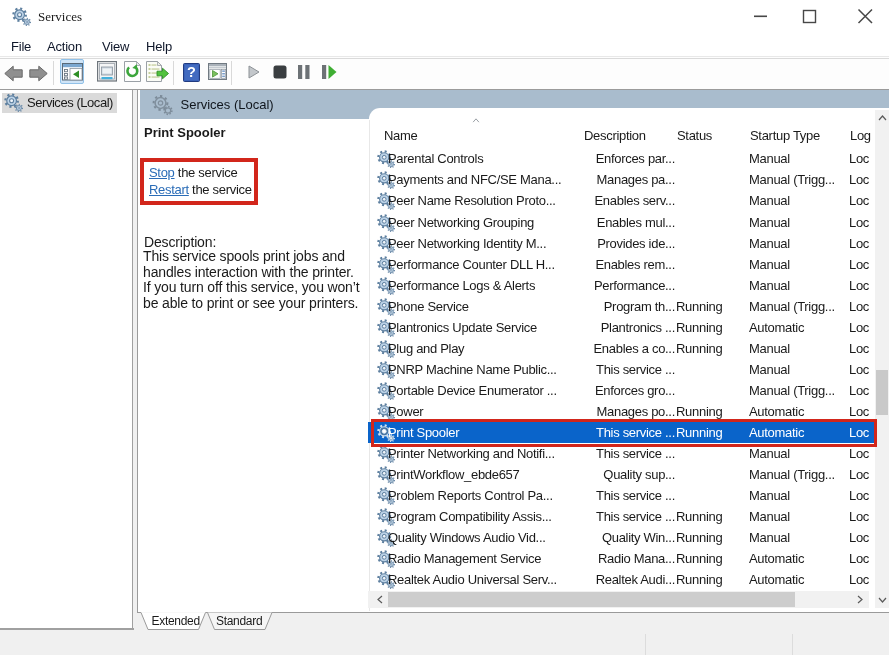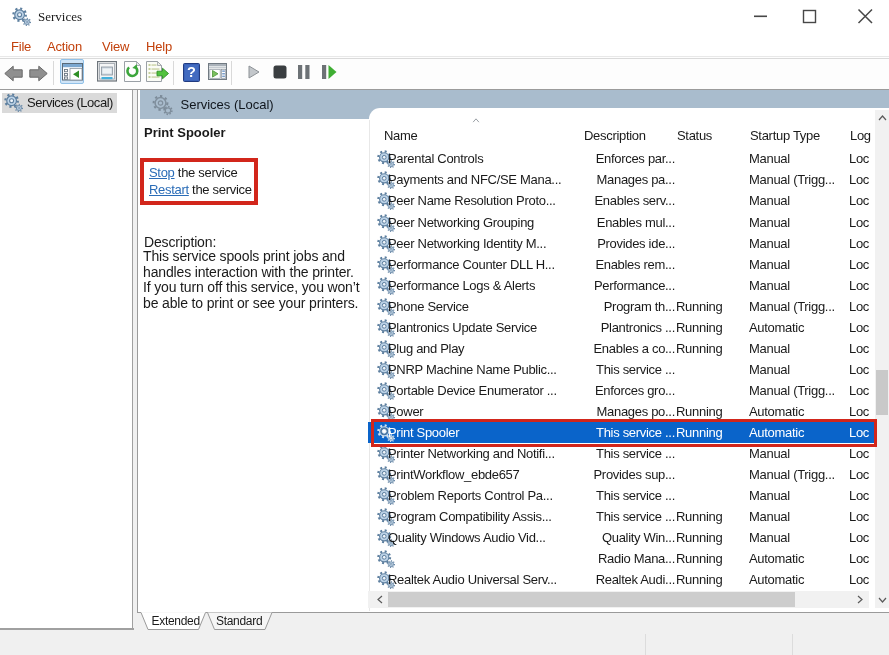--- a/index.html
+++ b/index.html
@@ -7,21 +7,21 @@
 #win { position:absolute; left:0; top:0; width:889px; height:655px; background:#fff; }
 .abs { position:absolute; }
 
 #titlebar { position:absolute; left:0; top:0; width:889px; height:32px; background:#fff; }
 #title-ico { position:absolute; left:12px; top:7px; }
 #title-txt { position:absolute; left:38px; top:9px; font-size:13px;font-family:Liberation Serif, serif; }
 
 .wbtn { position:absolute; top:0; }
 
 #menubar { position:absolute; left:0; top:32px; width:889px; height:25px; background:#fff; }
-.mi { position:absolute; top:7px; font-size:13px; color:#c2410c; letter-spacing:-0.2px; }
+.mi { position:absolute; top:7px; font-size:13px; color:#0f172a; letter-spacing:-0.2px; }
 
 #toolbar { position:absolute; left:0; top:57px; width:889px; height:32px; background:#fdfdfd; }
 .tsep { position:absolute; top:4px; width:1px; height:24px; background:#d9d9d9; }
 
 #mainbg { position:absolute; left:0; top:89px; width:889px; height:566px; background:#f0f0f0; }
 #topline { position:absolute; left:0; top:88.5px; width:889px; height:1.5px; background:#9b9b9b; }
 
 #tree { position:absolute; left:0; top:90px; width:133px; height:538px; background:#fff; border-right:1.5px solid #a0a0a0; }
 #tree-sel { position:absolute; left:2px; top:2.5px; width:115px; height:20px; background:#dadada; }
 #tree-ico { position:absolute; left:4px; top:3px; }
@@ -395,21 +395,21 @@
       <span class="c-desc">This service ...</span>
       <span class="c-stat"></span>
       <span class="c-start">Manual</span>
       <span class="c-log">Loc</span>
 </div>
 <div class="lrow" style="top:464.0px">
 <svg class="rgear" viewBox="0 0 18 18">
         <use href="#gear"></use>
       </svg>
 <span class="c-name">PrintWorkflow_ebde657</span>
-      <span class="c-desc">Provides sup...</span>
+      <span class="c-desc">Quality sup...</span>
       <span class="c-stat"></span>
       <span class="c-start">Manual (Trigg...</span>
       <span class="c-log">Loc</span>
 </div>
 <div class="lrow" style="top:485.1px">
 <svg class="rgear" viewBox="0 0 18 18">
         <use href="#gear"></use>
       </svg>
 <span class="c-name">Problem Reports Control Pa...</span>
       <span class="c-desc">This service ...</span>
@@ -434,20 +434,21 @@
 <span class="c-name">Quality Windows Audio Vid...</span>
       <span class="c-desc">Quality Win...</span>
       <span class="c-stat">Running</span>
       <span class="c-start">Manual</span>
       <span class="c-log">Loc</span>
 </div>
 <div class="lrow" style="top:548.3px">
 <svg class="rgear" viewBox="0 0 18 18">
         <use href="#gear"></use>
       </svg>
+<span class="c-name">Radio Management Service</span>
       <span class="c-desc">Radio Mana...</span>
       <span class="c-stat">Running</span>
       <span class="c-start">Automatic</span>
       <span class="c-log">Loc</span>
 </div>
 <div class="lrow" style="top:569.3px">
 <svg class="rgear" viewBox="0 0 18 18">
         <use href="#gear"></use>
       </svg>
 <span class="c-name">Realtek Audio Universal Serv...</span>

